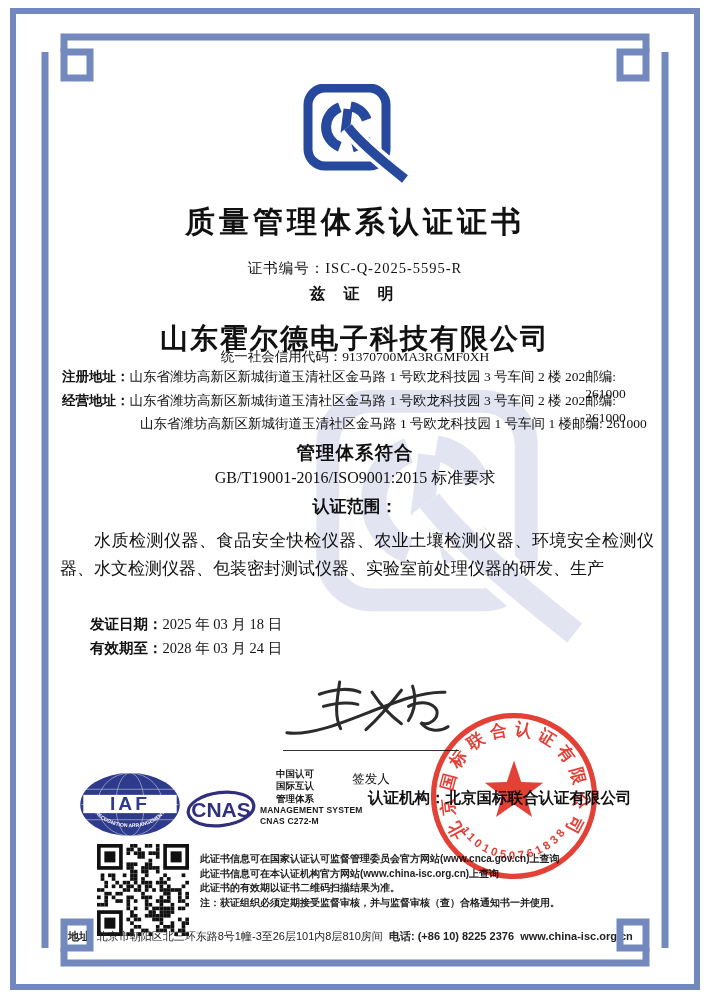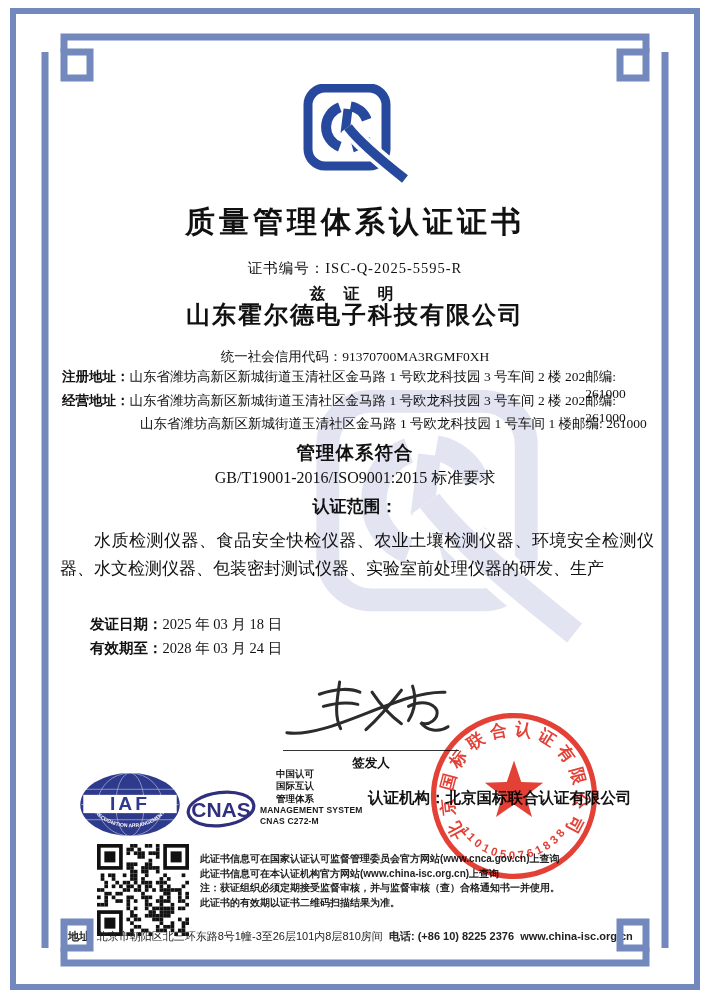--- a/index.html
+++ b/index.html
@@ -9,38 +9,38 @@
   .ctr{left:62px;right:62px;text-align:center;}
   
   #frame{position:absolute;inset:0;z-index:5;pointer-events:none;}
   
   #watermark{position:absolute;left:310px;top:390px;width:285px;height:262px;color:#e3e4f2;z-index:0;}
   
   #logo{position:absolute;left:301px;top:84px;width:112px;height:102px;color:#26499e;z-index:1;}
   #title{top:202px;font-size:30px;font-weight:bold;letter-spacing:4px;z-index:1;}
   #certno{top:259px;font-size:14.5px;letter-spacing:1px;z-index:1;}
   #proclaim{top:284px;font-size:16px;font-weight:bold;letter-spacing:7px;z-index:1;}
-  #company{top:299px;font-size:24px;font-weight:bold;letter-spacing:2px;z-index:1;}
+  #company{top:320px;font-size:28px;font-weight:bold;letter-spacing:2px;z-index:1;}
   #credit{top:348px;font-size:13.5px;z-index:1;}
   #credit b{font-weight:normal;}
   #addr{top:368px;left:62px;right:56px;font-size:13.5px;z-index:1;}
   .addr-row{display:flex;align-items:baseline;height:23.5px;}
   .addr-label{width:82px;font-weight:bold;white-space:nowrap;}
   .addr-text{flex:1;text-align:center;white-space:nowrap;}
   .addr-postal{width:86px;text-align:left;}
   #conform{top:440px;font-size:18.5px;font-weight:bold;letter-spacing:1px;z-index:1;}
   #standard{top:468px;font-size:16px;z-index:1;}
   #scopelbl{top:495px;font-size:17px;font-weight:bold;z-index:1;}
   #scope{top:527px;left:60px;right:56px;font-size:17px;font-weight:normal;line-height:1.62;
          text-align:justify;text-indent:2em;z-index:1;}
   #dates{top:613px;left:90px;font-size:14.5px;line-height:1.65;z-index:1;}
   #dates b{font-weight:bold;}
   #sig{position:absolute;left:278px;top:676px;width:184px;height:76px;z-index:1;}
   #sigline{top:750px;left:283px;width:176px;border-top:1.5px solid #333;z-index:1;}
-  #siglbl{top:755px;left:283px;width:176px;text-align:center;font-size:12.5px;font-weight:bold;z-index:1;}
+  #siglbl{top:771px;left:283px;width:176px;text-align:center;font-size:12.5px;font-weight:normal;z-index:1;}
   #iaf{position:absolute;left:77px;top:771px;width:106px;height:67px;z-index:1;}
   #cnas{position:absolute;left:186px;top:782px;width:70px;height:54px;z-index:1;}
   #cnastxt{top:768px;left:260px;font-family:"Liberation Sans","DejaVu Sans",sans-serif;
            font-size:9.5px;line-height:1.3;color:#1a1a1a;z-index:1;}
   #cnastxt .cn{font-weight:bold;padding-left:16px;}
   #cnastxt .en{font-weight:bold;font-size:8.5px;letter-spacing:.2px;}
   #issuer{top:788px;left:368px;font-size:15.5px;font-weight:bold;z-index:1;white-space:nowrap;}
   #stamp{position:absolute;left:423px;top:705px;width:182px;height:182px;z-index:3;
          opacity:.9;mix-blend-mode:multiply;}
   #qr{position:absolute;left:97px;top:844px;width:92px;height:92px;background:#fff;z-index:1;}
@@ -406,19 +406,19 @@
     <rect x="69.92" y="3.68" width="18.40" height="18.40" fill="#fff"></rect>
     <rect x="73.60" y="7.36" width="11.04" height="11.04" fill="#111"></rect>
     <rect x="0.00" y="66.24" width="25.76" height="25.76" fill="#111"></rect>
     <rect x="3.68" y="69.92" width="18.40" height="18.40" fill="#fff"></rect>
     <rect x="7.36" y="73.60" width="11.04" height="11.04" fill="#111"></rect>
   </svg>
 
 <div id="notes" class="abs">
   <div>此证书信息可在国家认证认可监督管理委员会官方网站(www.cnca.gov.cn)上查询</div>
   <div>此证书信息可在本认证机构官方网站(www.china-isc.org.cn)上查询</div>
+  <div>此证书的有效期以证书二维码扫描结果为准。</div>
   <div>注：获证组织必须定期接受监督审核，并与监督审核（查）合格通知书一并使用。</div>
-  <div>此证书的有效期以证书二维码扫描结果为准。</div>
 </div>
 
 <div id="footer" class="abs">
   <span class="b">地址: </span><span>北京市朝阳区北三环东路8号1幢-3至26层101内8层810房间</span>&nbsp;&nbsp;<span class="b">电话: </span><span class="b">(+86 10) 8225 2376</span>&nbsp;&nbsp;<span class="b">www.china-isc.org.cn</span>
 </div>
 
 </body></html>

